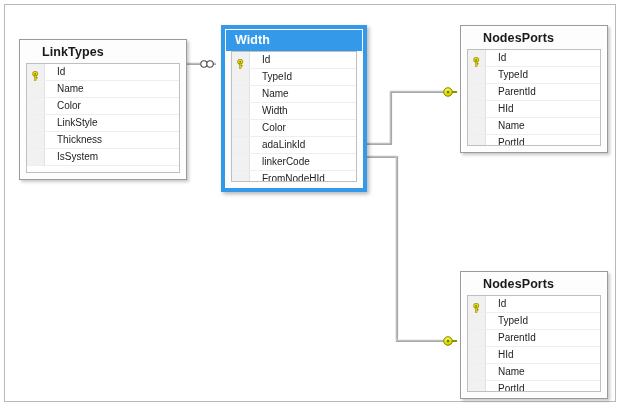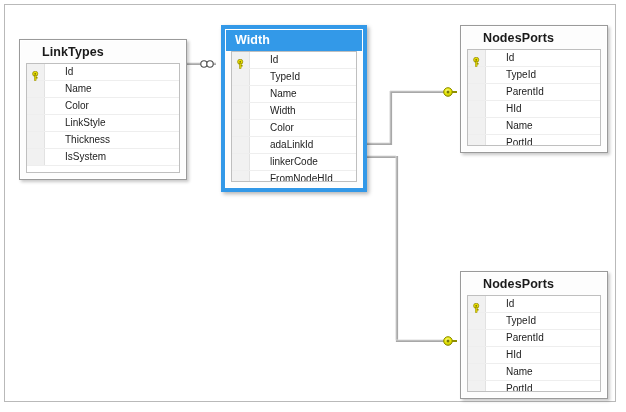--- a/index.html
+++ b/index.html
@@ -106,21 +106,21 @@
   .key-icon {
     position: absolute;
     left: 4px;
     top: 3px;
     width: 9px;
     height: 10px;
   }
   .field-name {
     font-size: 10px;
     color: #222222;
-    padding-left: 20px;
+    padding-left: 12px;
     line-height: 16px;
     white-space: nowrap;
   }
 </style>
 </head>
 <body>
 
 <div id="screen">
   <div id="canvas-frame">
     <div id="diagram-surface">

